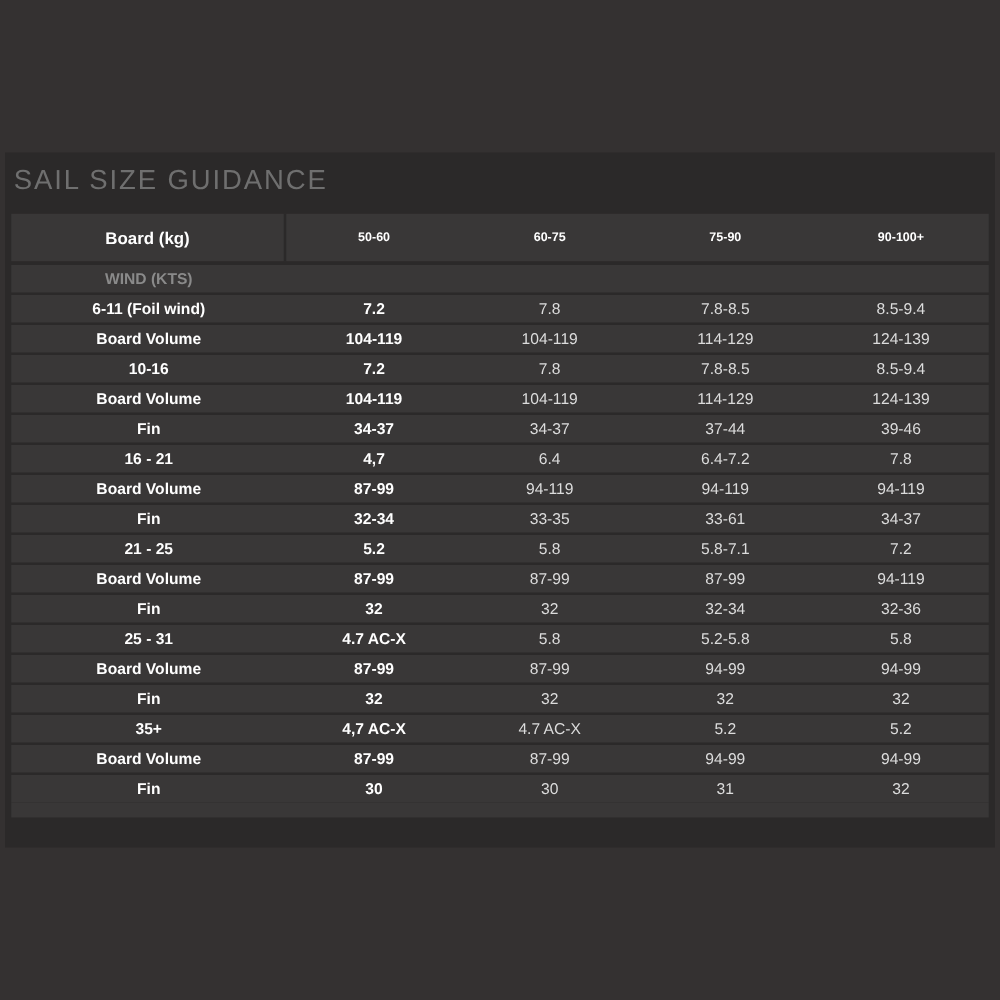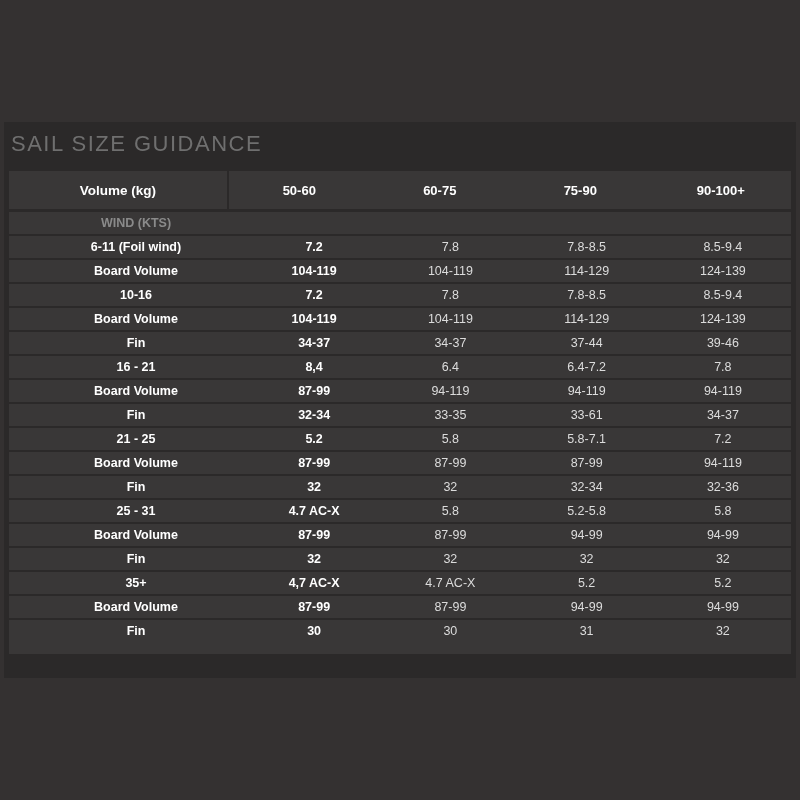--- a/index.html
+++ b/index.html
@@ -60,29 +60,28 @@
     border-right: 2px solid #2b2929;
     box-sizing: border-box;
   }
   .hdr .c {
     flex: 1;
     display: flex;
     align-items: center;
     justify-content: center;
     font-weight: bold;
     color: #ffffff;
-    font-size: 13px;
+    font-size: 10px;
   }
   .row {
     display: flex;
     align-items: center;
     background: #393737;
     height: 22px;
     margin-bottom: 2px;
-    padding-left: 17px;
   }
   .row .c0 {
     width: 220px;
     text-align: center;
     font-weight: bold;
     color: #ffffff;
     font-size: 12.5px;
   }
   .row .c {
     flex: 1;
@@ -105,21 +104,21 @@
 </style>
 </head>
 <body>
 
 <div class="page">
   <div class="panel">
     <div class="title">SAIL SIZE GUIDANCE</div>
 
     <div class="size-table">
       <div class="hdr">
-        <div class="c0">Volume (kg)</div>
+        <div class="c0">Board (kg)</div>
         <div class="c">50-60</div>
         <div class="c">60-75</div>
         <div class="c">75-90</div>
         <div class="c">90-100+</div>
       </div>
 
       <div>
           <div class="row section">
             <div class="c0">WIND (KTS)</div>
             <div class="c first"></div>
@@ -157,21 +156,21 @@
           </div>
           <div class="row">
             <div class="c0">Fin</div>
             <div class="c first">34-37</div>
             <div class="c">34-37</div>
             <div class="c">37-44</div>
             <div class="c">39-46</div>
           </div>
           <div class="row">
             <div class="c0">16 - 21</div>
-            <div class="c first">8,4</div>
+            <div class="c first">4,7</div>
             <div class="c">6.4</div>
             <div class="c">6.4-7.2</div>
             <div class="c">7.8</div>
           </div>
           <div class="row">
             <div class="c0">Board Volume</div>
             <div class="c first">87-99</div>
             <div class="c">94-119</div>
             <div class="c">94-119</div>
             <div class="c">94-119</div>

